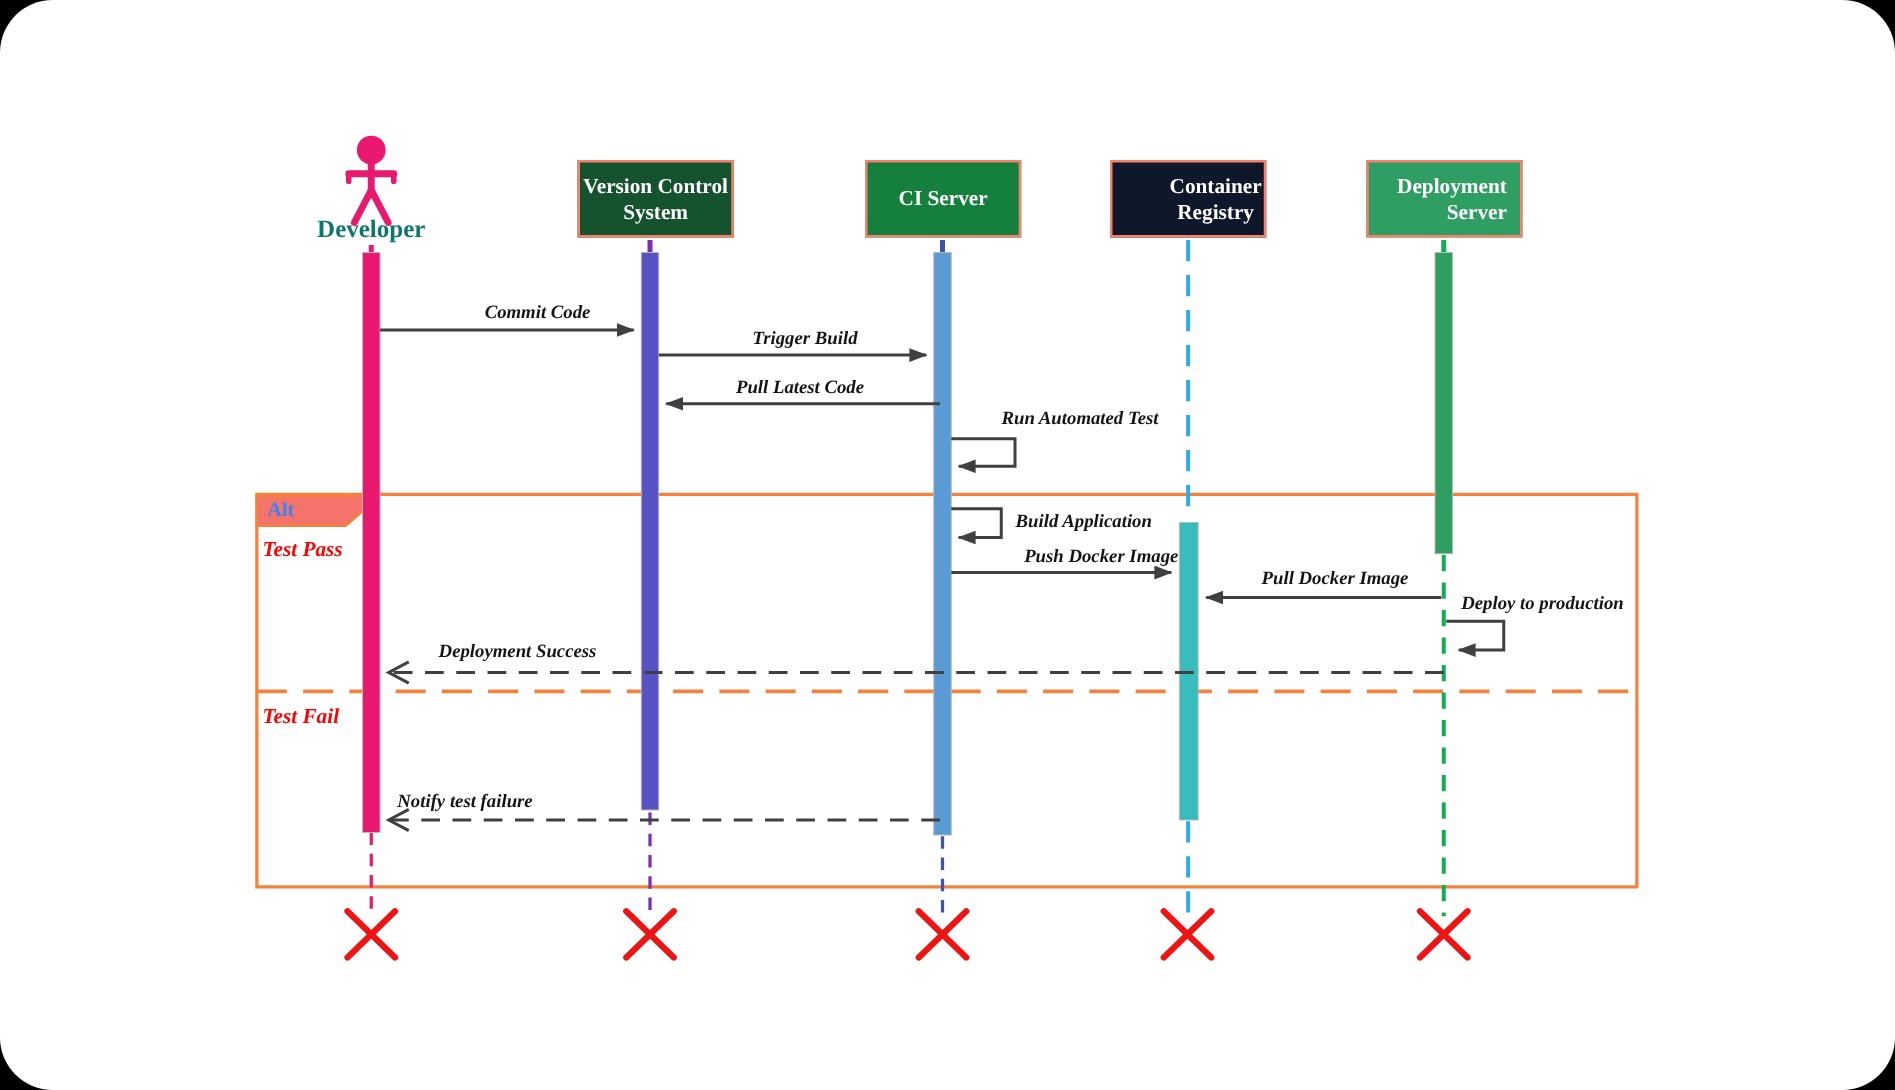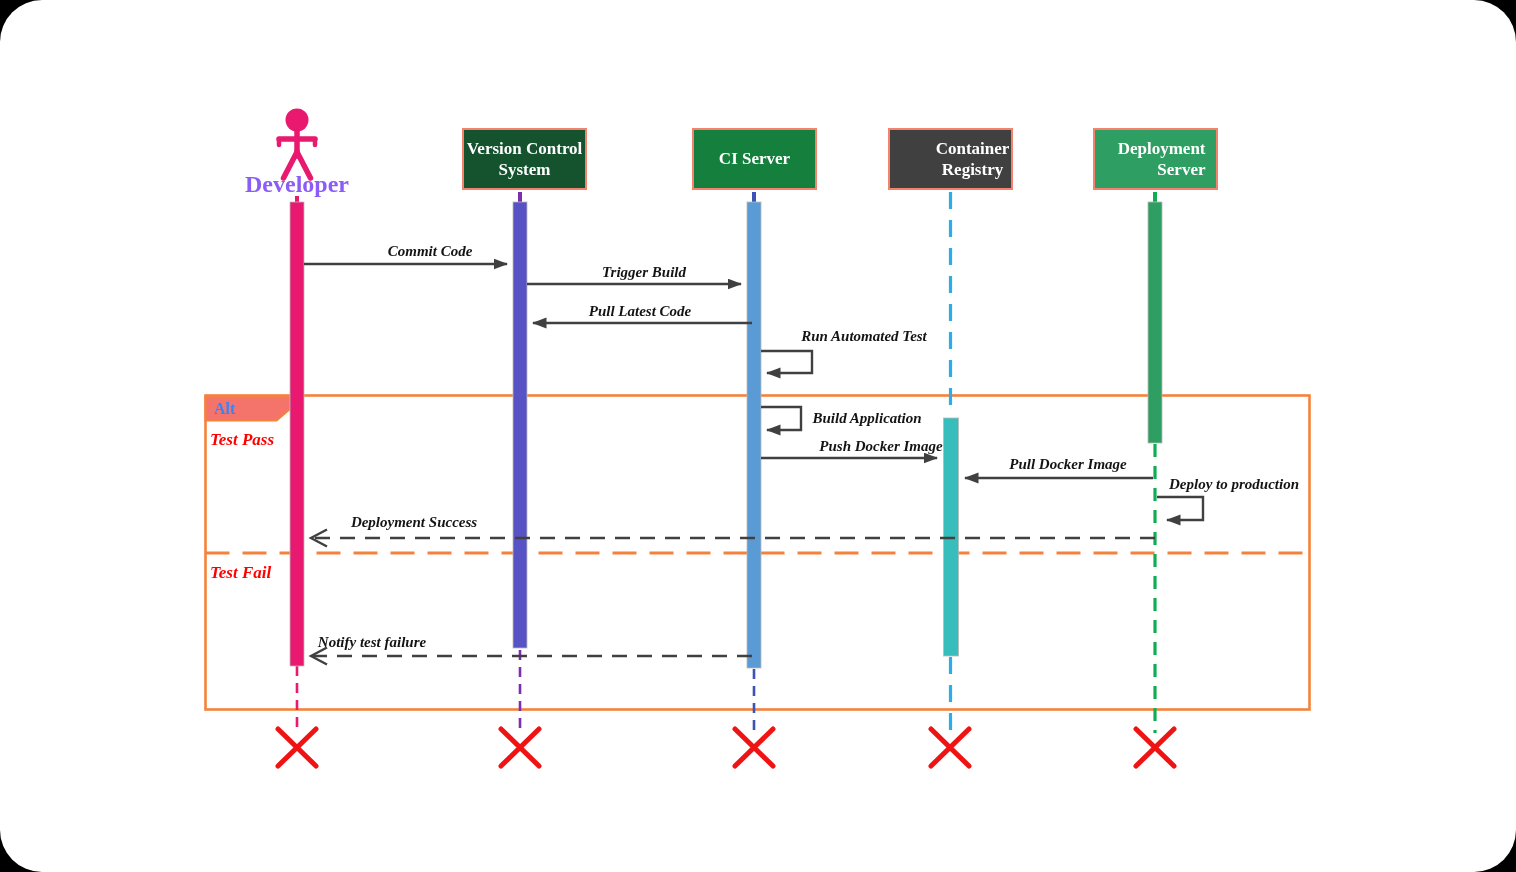--- a/index.html
+++ b/index.html
@@ -9,21 +9,21 @@
     font-family:"Liberation Serif","DejaVu Serif",serif;
   }
   .layer{position:absolute;left:0;top:0;}
   .head-box{
     position:absolute;width:125px;height:62px;box-sizing:border-box;
     border:2px solid #F4826C;display:flex;align-items:center;justify-content:center;
     text-align:center;color:#fff;font-weight:bold;font-size:17px;line-height:1.25;
   }
   .actor-label{
     position:absolute;transform:translate(-50%,-50%);
-    color:#8b5cf6;font-weight:bold;font-size:24px;white-space:nowrap;
+    color:#0f766e;font-weight:bold;font-size:20px;white-space:nowrap;
   }
   .msg-label{
     position:absolute;transform:translate(-50%,-50%);
     font-weight:bold;font-style:italic;font-size:15px;color:#141414;white-space:nowrap;
   }
   .guard-label{
     position:absolute;transform:translate(0,-50%);
     font-weight:bold;font-style:italic;font-size:17px;color:#FF0000;white-space:nowrap;
   }
   .alt-label{
@@ -102,21 +102,21 @@
     </g>
   </svg>
 
   <div class="actor-label" style="left:297px;top:184px;">Developer</div>
   <div class="head-box" style="left:462px;top:128px;background:#14532d;justify-content:center;">
     <span>Version Control System</span>
   </div>
   <div class="head-box" style="left:692px;top:128px;background:#15803d;">
     <span>CI Server</span>
   </div>
-  <div class="head-box" style="left:888px;top:128px;background:#404040;padding-left:44px;">
+  <div class="head-box" style="left:888px;top:128px;background:#0f172a;padding-left:44px;">
     <span style="max-width:95px;">Container Registry</span>
   </div>
   <div class="head-box" style="left:1093px;top:128px;background:#2F9E63;text-align:right;">
     <span style="max-width:100px;">Deployment Server</span>
   </div>
 
   <div class="msg-label" style="left:410px;top:251px;margin-left:20px;">Commit Code</div>
   <div class="msg-label" style="left:644px;top:272px;">Trigger Build</div>
   <div class="msg-label" style="left:640px;top:311px;">Pull Latest Code</div>
   <div class="msg-label" style="left:864px;top:336px;">Run Automated Test</div>

